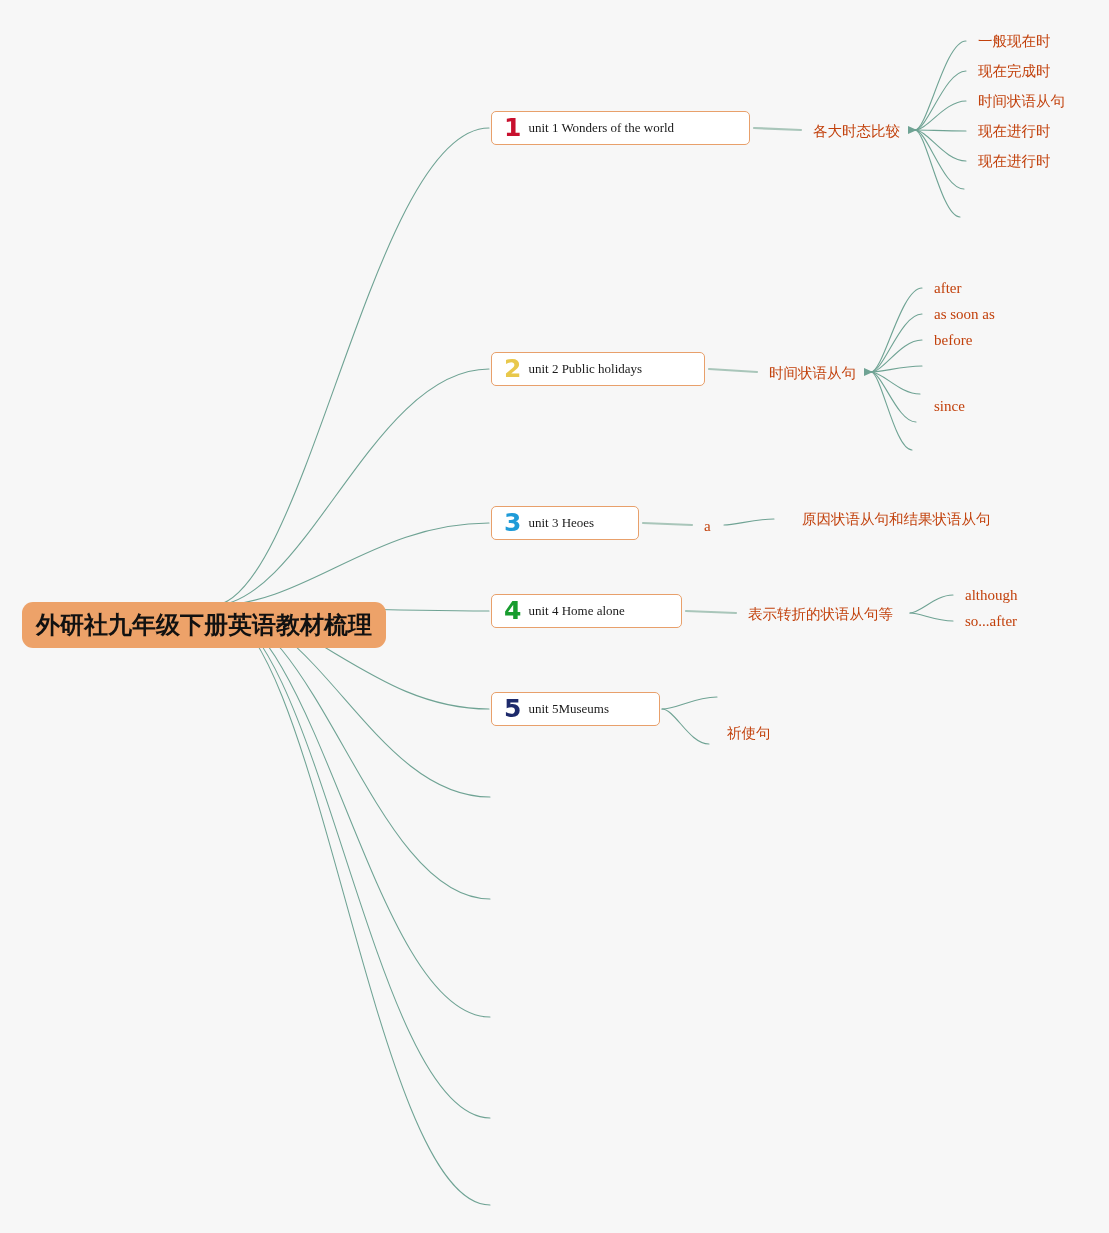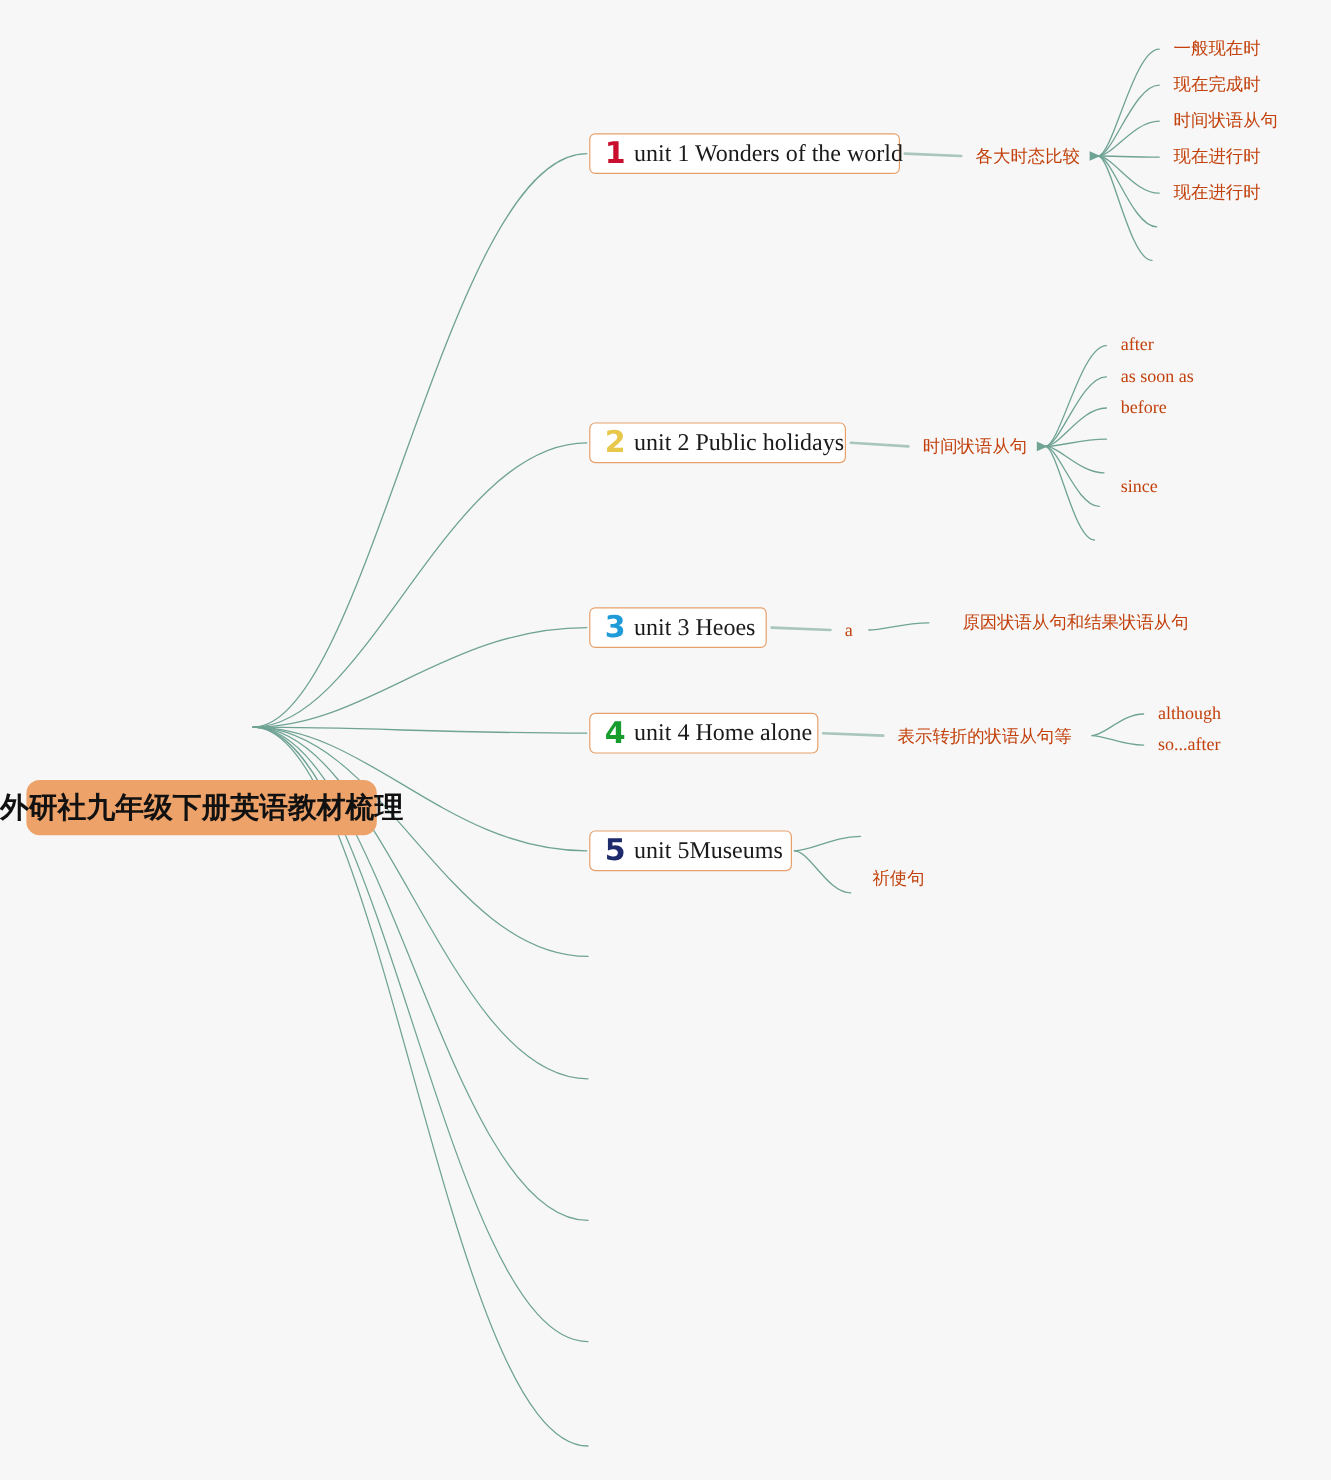--- a/index.html
+++ b/index.html
@@ -10,27 +10,26 @@
     width:1109px;height:1233px;
     position:relative;overflow:hidden;
   }
   #canvas{position:absolute;left:0;top:0;width:1109px;height:1233px;}
   svg.wires{position:absolute;left:0;top:0;width:1109px;height:1233px;pointer-events:none;}
 
   
   .root-node{
     position:absolute;
     left:22px;top:602px;
-    width:292px;height:46px;
+    width:364px;height:46px;
     background:#eda濃;
     background:#eda269;
     border-radius:11px;
     display:flex;align-items:center;justify-content:center;
     box-sizing:border-box;
-    margin-top:48px;
   }
   .root-node .root-label{
     font-family:"DejaVu Sans", sans-serif;
     font-weight:bold;
     font-size:24px;
     color:#111111;
     letter-spacing:0px;
     white-space:nowrap;
   }
 
@@ -50,21 +49,21 @@
     font-family:"DejaVu Sans", sans-serif;
     font-weight:bold;
     font-size:25px;
     line-height:1;
     margin-right:7px;
     position:relative;
     top:-1px;
   }
   .unit-title{
     font-family:"Liberation Serif", serif;
-    font-size:20px;
+    font-size:13px;
     color:#1a1a1a;
   }
 
   
   .node-label{
     position:absolute;
     font-family:"Liberation Serif", serif;
     color:#c2410c;
     white-space:nowrap;
     line-height:1;

